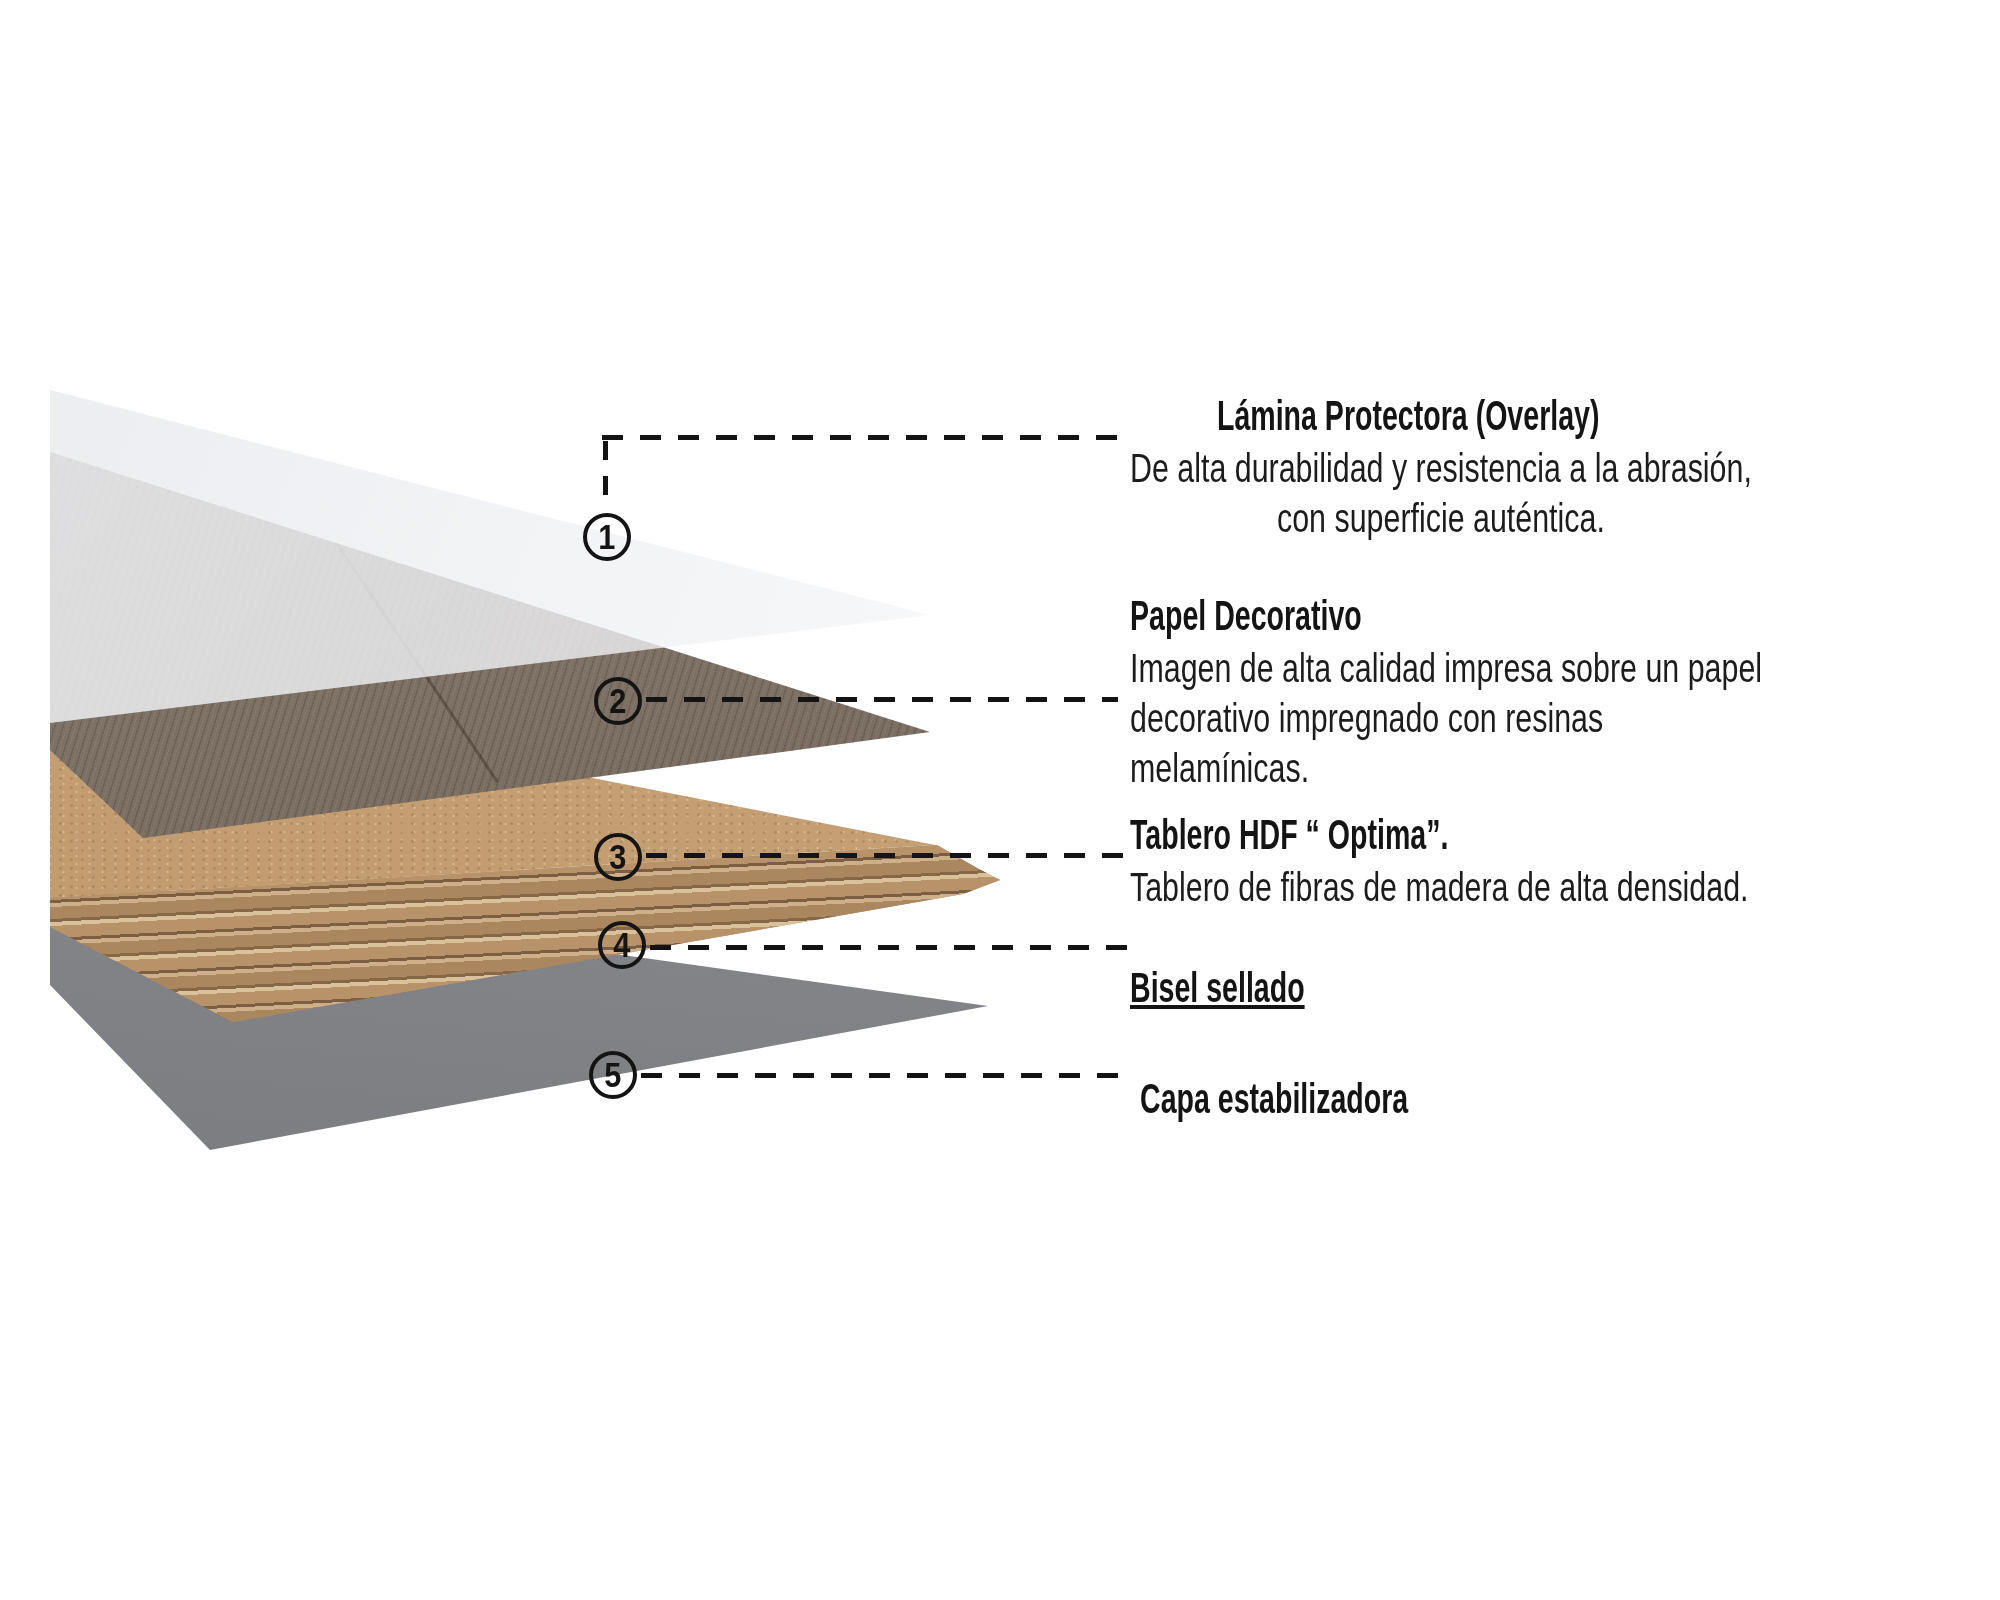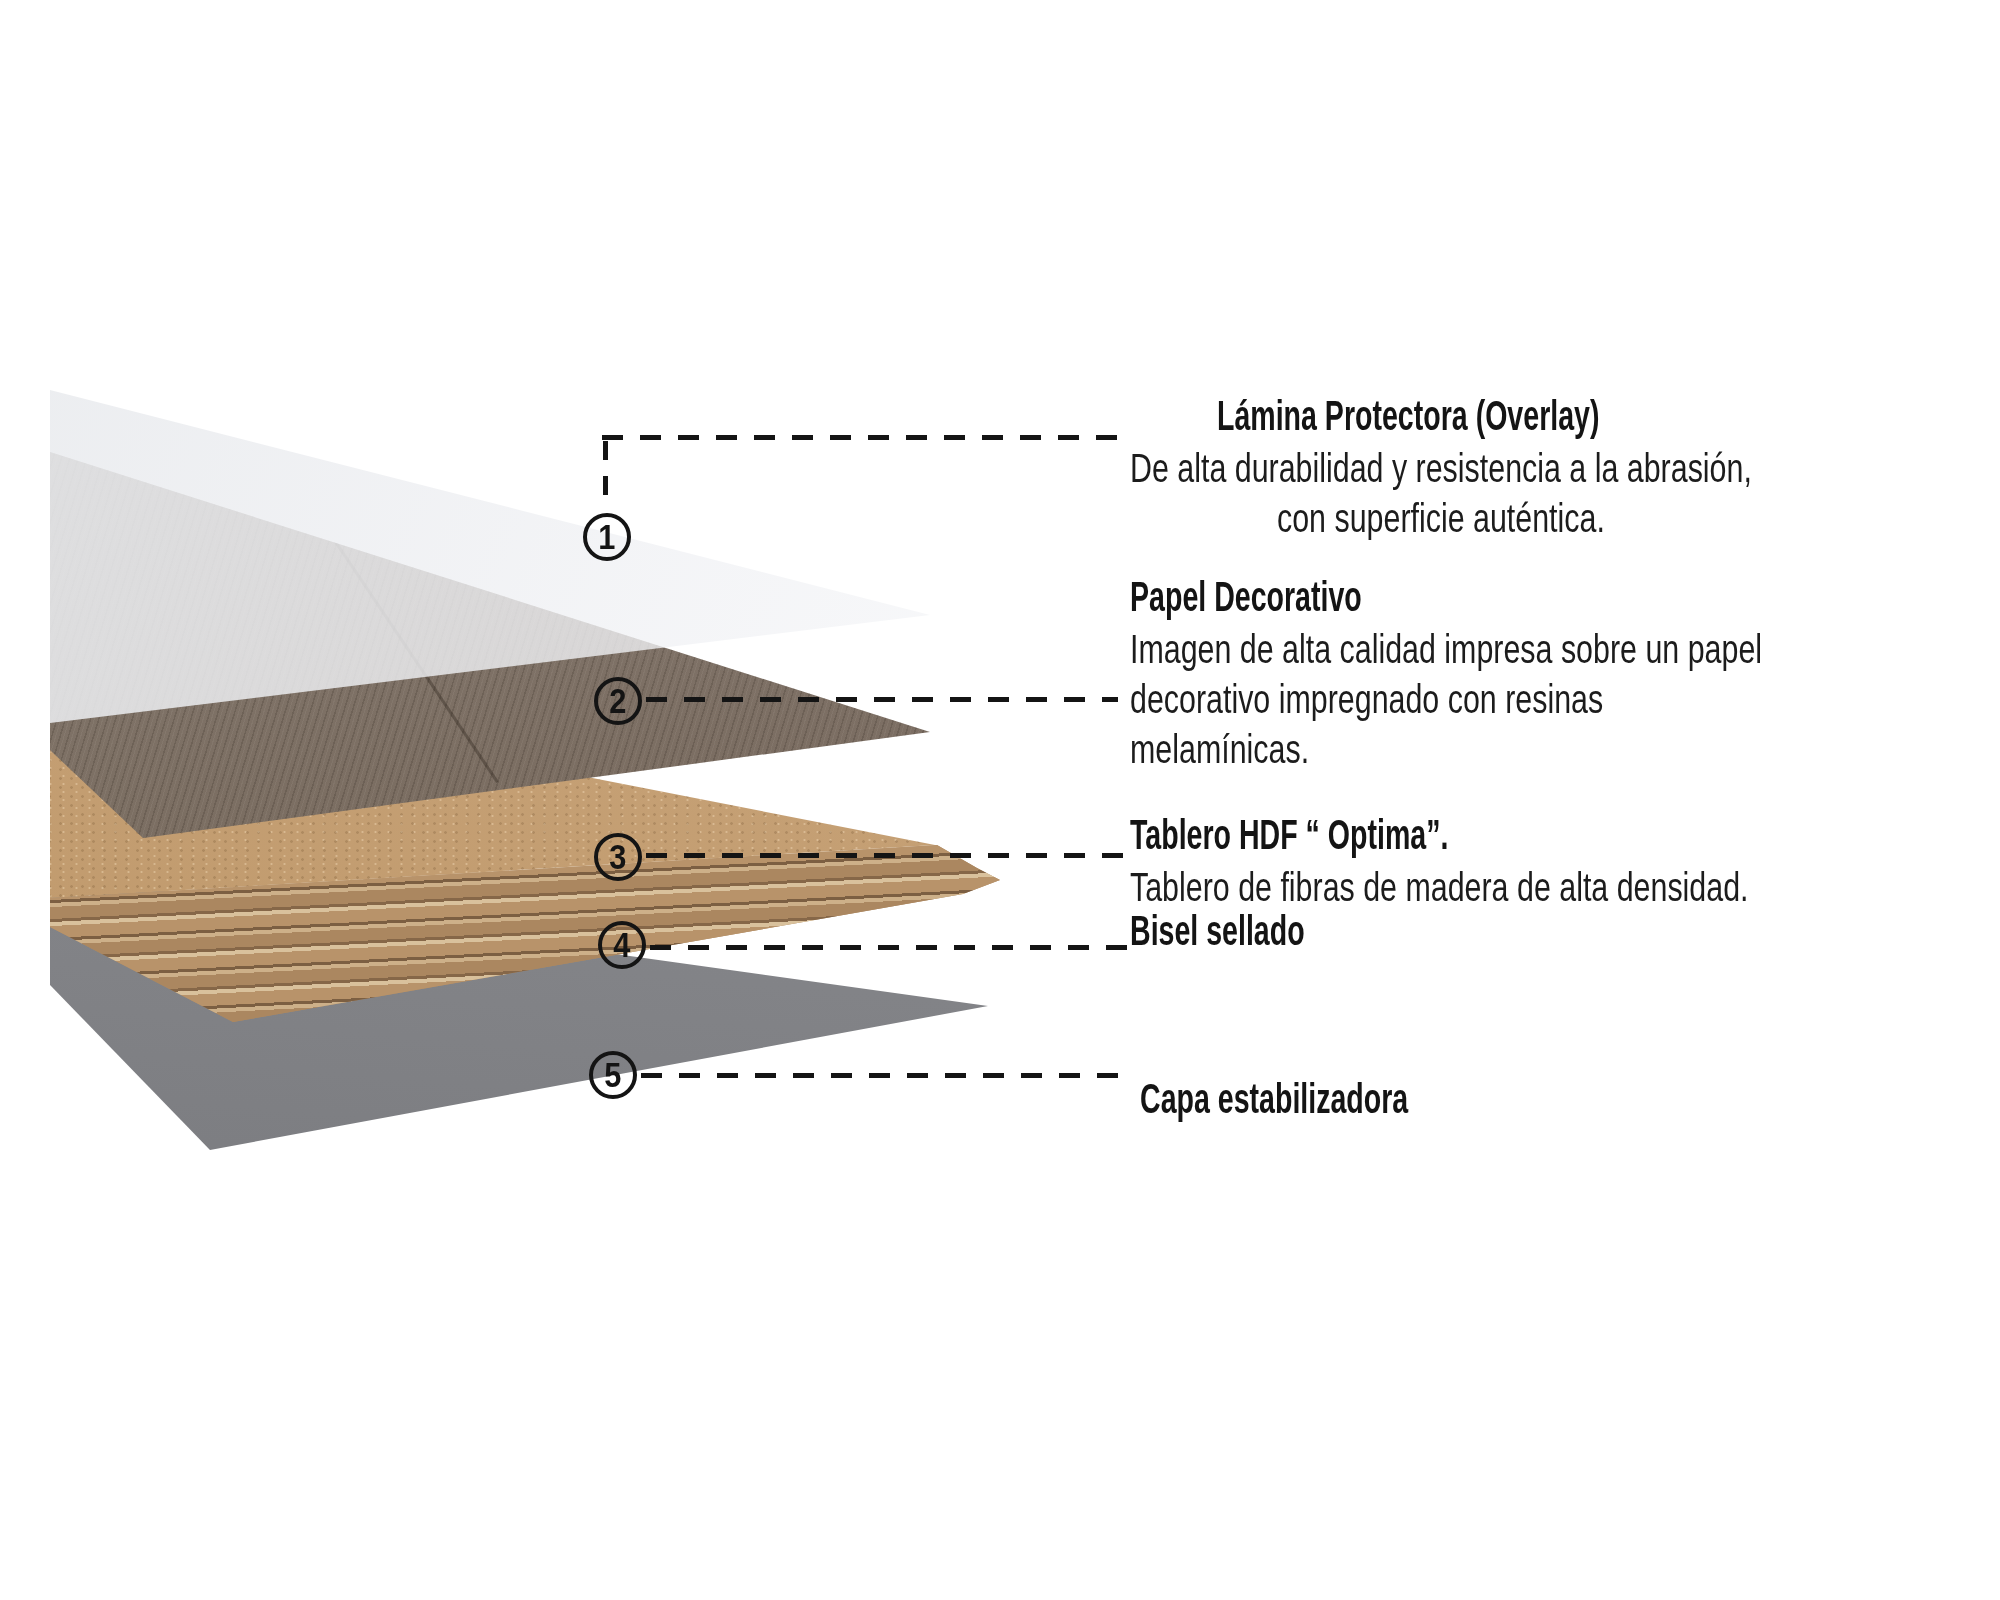--- a/index.html
+++ b/index.html
@@ -110,41 +110,41 @@
 <div class="label" style="top:389px;text-align:center;">
   <div class="t-title">Lámina Protectora (Overlay)</div>
   <div class="t-body">De alta durabilidad y  resistencia a la abrasión,
 con superficie auténtica.</div>
 </div>
 
 <div class="h-dash" style="left:646px;top:697px;width:472px;"></div>
 <div class="callout-circle" style="left:594px;top:677px;">
     <span>2</span>
   </div>
-<div class="label" style="top:570px;">
+<div class="label" style="top:589px;">
   <div class="t-title">Papel Decorativo</div>
   <div class="t-body">Imagen de alta calidad impresa sobre un papel
 decorativo impregnado con resinas
 melamínicas.</div>
 </div>
 
 <div class="h-dash" style="left:646px;top:853px;width:479px;"></div>
 <div class="callout-circle" style="left:594px;top:833px;">
     <span>3</span>
   </div>
 <div class="label" style="top:808px;">
   <div class="t-title">Tablero HDF “ Optima”.</div>
   <div class="t-body">Tablero de fibras de madera de alta densidad.</div>
 </div>
 
 <div class="h-dash" style="left:650px;top:945px;width:477px;"></div>
 <div class="callout-circle" style="left:598px;top:921px;">
     <span>4</span>
   </div>
-<div class="label" style="top:904px;">
+<div class="label" style="top:961px;text-decoration:underline;">
   <div class="t-title">Bisel sellado</div>
 </div>
 
 <div class="h-dash" style="left:641px;top:1073px;width:489px;"></div>
 <div class="callout-circle" style="left:589px;top:1051px;">
     <span>5</span>
   </div>
 <div class="label" style="top:1072px;left:1140px;">
   <div class="t-title">Capa estabilizadora</div>
 </div>

